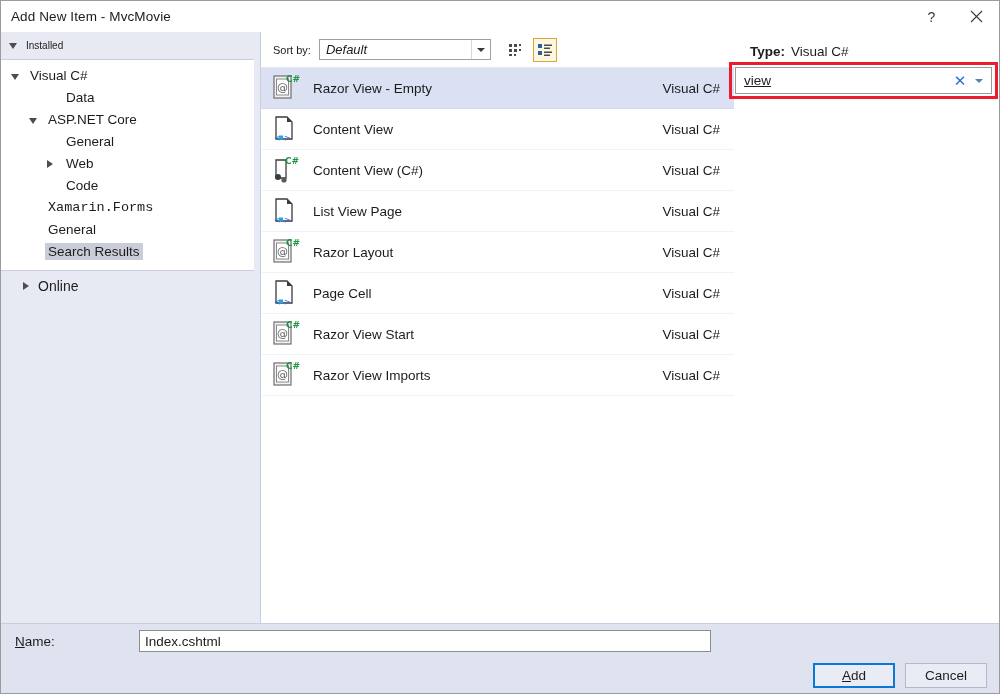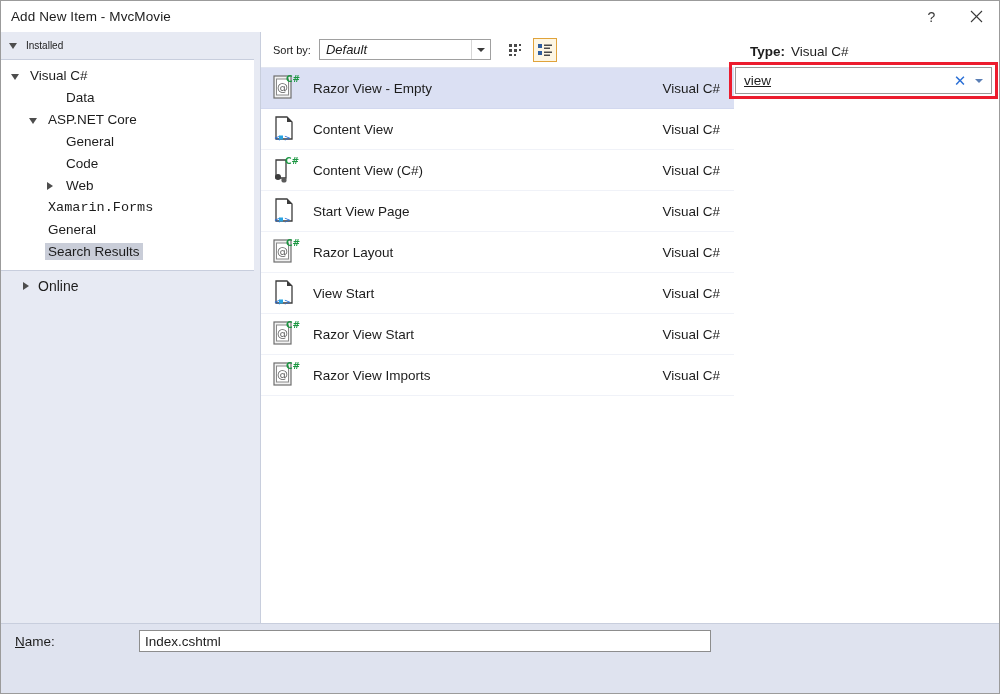--- a/index.html
+++ b/index.html
@@ -420,26 +420,26 @@
           </div>
           <div class="tree-item" style="padding-left: 28px;">
             <span class="caret"><span class="caret-open"></span></span>
             <span class="tree-label">ASP.NET Core</span>
           </div>
           <div class="tree-item" style="padding-left: 46px;">
             <span class="caret"></span>
             <span class="tree-label">General</span>
           </div>
           <div class="tree-item" style="padding-left: 46px;">
+            <span class="caret"><span class="caret-closed"></span></span>
+            <span class="tree-label">Web</span>
+          </div>
+          <div class="tree-item" style="padding-left: 46px;">
             <span class="caret"></span>
             <span class="tree-label">Code</span>
-          </div>
-          <div class="tree-item" style="padding-left: 46px;">
-            <span class="caret"><span class="caret-closed"></span></span>
-            <span class="tree-label">Web</span>
           </div>
           <div class="tree-item" style="padding-left: 28px; font-family: Liberation Mono, monospace;">
             <span class="caret"></span>
             <span class="tree-label">Xamarin.Forms</span>
           </div>
           <div class="tree-item" style="padding-left: 28px;">
             <span class="caret"></span>
             <span class="tree-label">General</span>
           </div>
           <div class="tree-item selected" style="padding-left: 28px;">
@@ -530,21 +530,21 @@
           <div class="item-row">
             <span class="item-icon">
               <svg width="30" height="30" viewBox="0 0 30 30">
                 <path d="M6 3 h11 l5 5 v17 h-16 z" fill="#ffffff" stroke="#3c3c3c" stroke-width="1.3"></path>
                 <path d="M17 3 l5 5 h-5 z" fill="#3c3c3c"></path>
                 <text x="4" y="27" font-family="DejaVu Sans, sans-serif" font-size="8" fill="#2a6fd6">&lt;</text>
                 <rect x="9" y="21.5" width="4" height="4" fill="#29a3e0"></rect>
                 <text x="14" y="27" font-family="DejaVu Sans, sans-serif" font-size="8" fill="#2a6fd6">&gt;</text>
               </svg>
             </span>
-            <span class="item-name">Start View Page</span>
+            <span class="item-name">List View Page</span>
             <span class="item-lang">Visual C#</span>
           </div>
           <div class="item-row">
             <span class="item-icon">
               <svg width="30" height="30" viewBox="0 0 30 30">
                 <rect x="4" y="3" width="17" height="22" fill="#f2f2f2" stroke="#6e6e6e" stroke-width="1.2"></rect>
                 <rect x="6.5" y="6" width="12" height="16" fill="#ffffff" stroke="#8a8a8a" stroke-width="1"></rect>
                 <text x="12.5" y="18" font-family="DejaVu Sans, sans-serif" font-size="11" fill="#5c5c5c" text-anchor="middle">@</text>
                 <text x="23" y="9" font-family="DejaVu Sans, sans-serif" font-size="9" font-weight="bold" fill="#1a9641" text-anchor="middle">C#</text>
               </svg>
@@ -555,21 +555,21 @@
           <div class="item-row">
             <span class="item-icon">
               <svg width="30" height="30" viewBox="0 0 30 30">
                 <path d="M6 3 h11 l5 5 v17 h-16 z" fill="#ffffff" stroke="#3c3c3c" stroke-width="1.3"></path>
                 <path d="M17 3 l5 5 h-5 z" fill="#3c3c3c"></path>
                 <text x="4" y="27" font-family="DejaVu Sans, sans-serif" font-size="8" fill="#2a6fd6">&lt;</text>
                 <rect x="9" y="21.5" width="4" height="4" fill="#29a3e0"></rect>
                 <text x="14" y="27" font-family="DejaVu Sans, sans-serif" font-size="8" fill="#2a6fd6">&gt;</text>
               </svg>
             </span>
-            <span class="item-name">View Start</span>
+            <span class="item-name">Page Cell</span>
             <span class="item-lang">Visual C#</span>
           </div>
           <div class="item-row">
             <span class="item-icon">
               <svg width="30" height="30" viewBox="0 0 30 30">
                 <rect x="4" y="3" width="17" height="22" fill="#f2f2f2" stroke="#6e6e6e" stroke-width="1.2"></rect>
                 <rect x="6.5" y="6" width="12" height="16" fill="#ffffff" stroke="#8a8a8a" stroke-width="1"></rect>
                 <text x="12.5" y="18" font-family="DejaVu Sans, sans-serif" font-size="11" fill="#5c5c5c" text-anchor="middle">@</text>
                 <text x="23" y="9" font-family="DejaVu Sans, sans-serif" font-size="9" font-weight="bold" fill="#1a9641" text-anchor="middle">C#</text>
               </svg>
@@ -612,15 +612,23 @@
 
   </div>
 
   <div class="footer">
     <div class="name-row">
       <span class="name-label"><u>N</u>ame:</span>
       <div class="name-input">
         <span>Index.cshtml</span>
       </div>
     </div>
+    <div class="footer-buttons">
+      <div class="btn default">
+        <span><u>A</u>dd</span>
+      </div>
+      <div class="btn">
+        <span>Cancel</span>
+      </div>
+    </div>
   </div>
 
 </div>
 
 </body></html>

